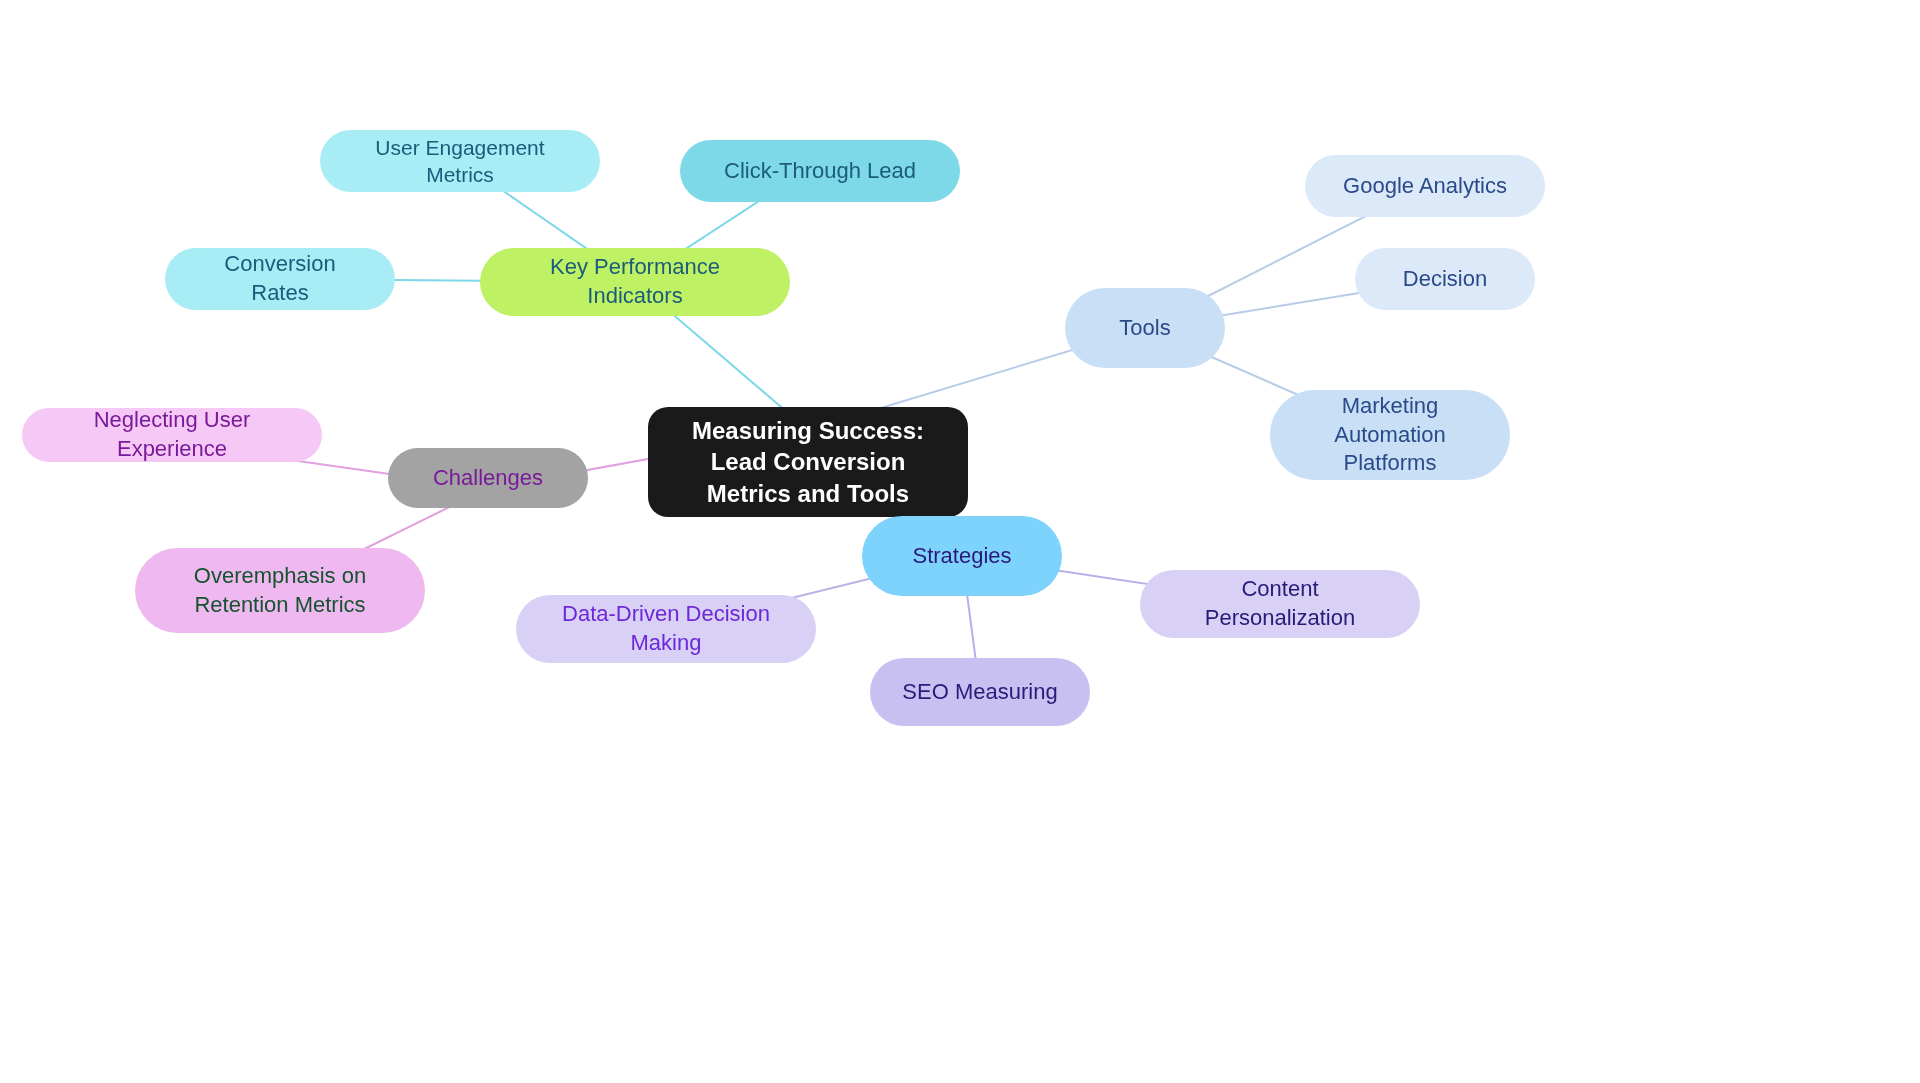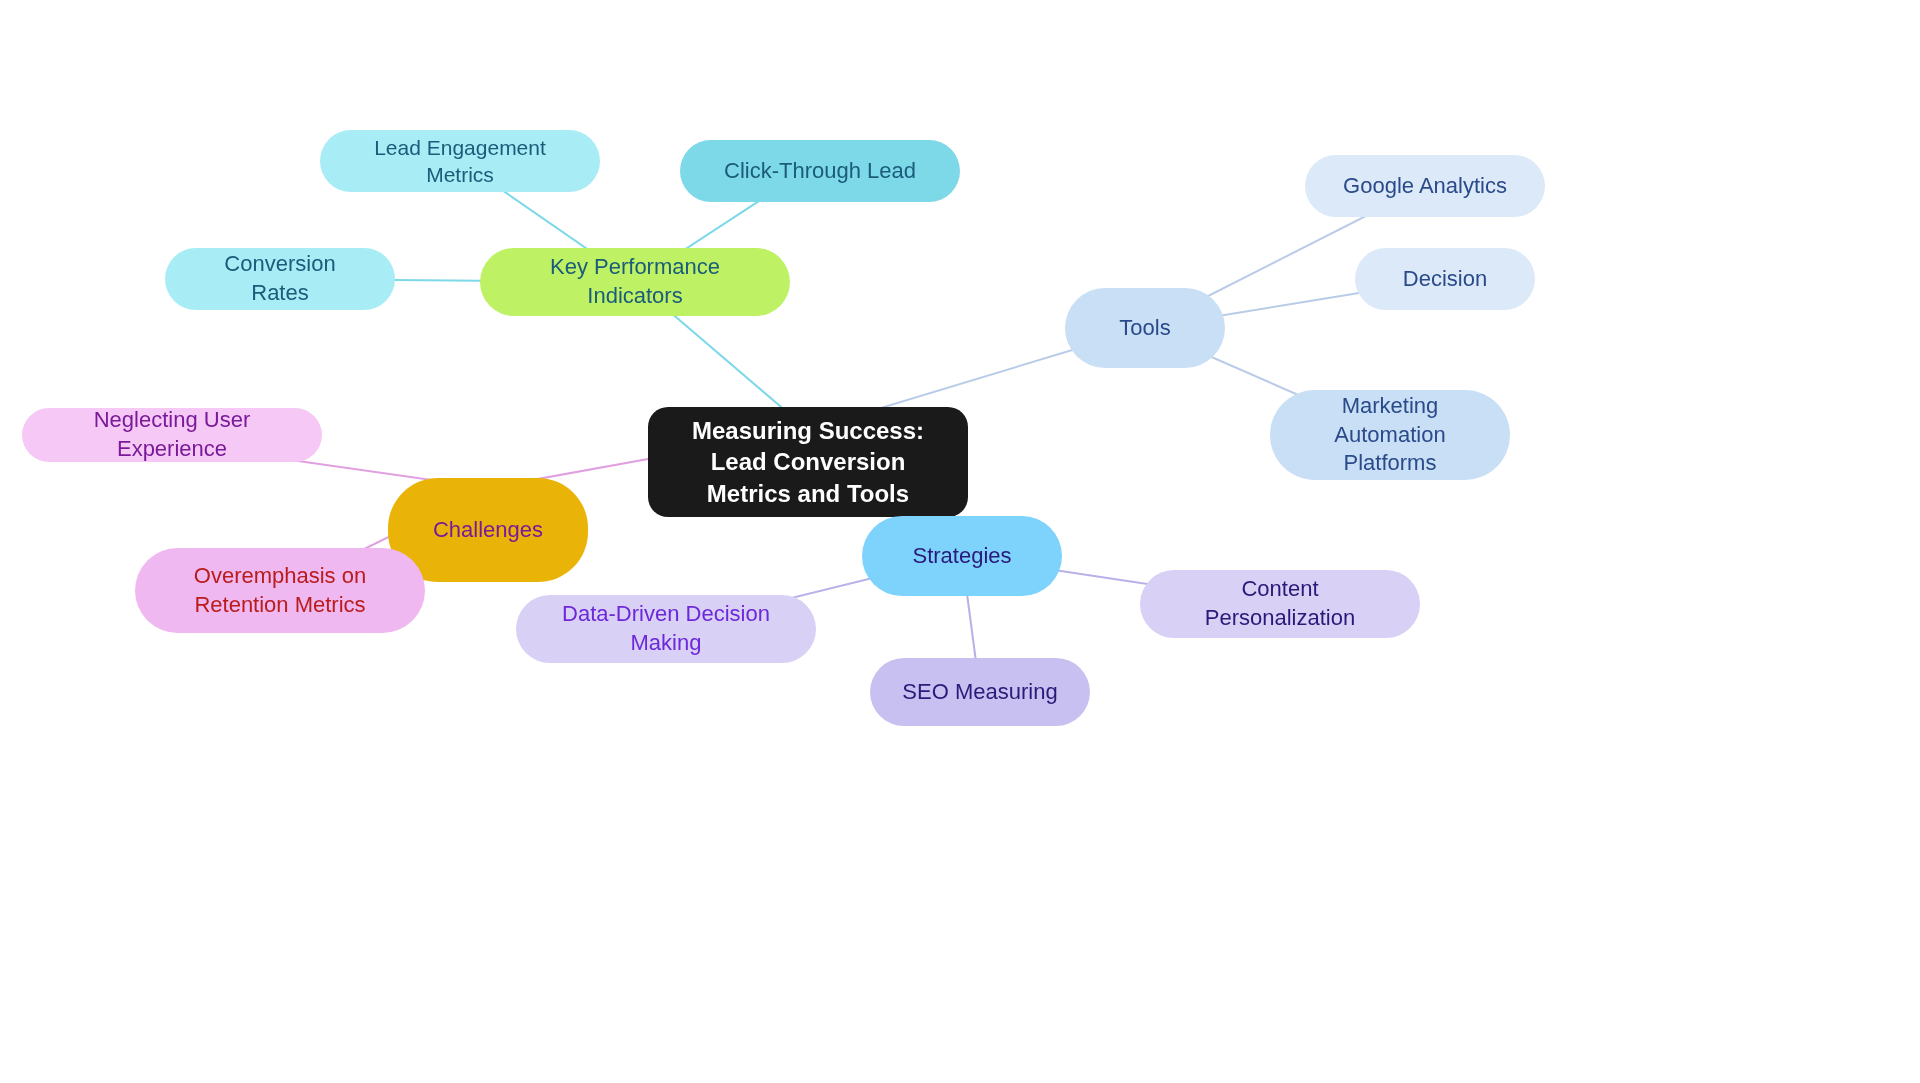--- a/index.html
+++ b/index.html
@@ -94,37 +94,36 @@
     }
     .node-marketing-auto {
       background: #c8dff5;
       color: #2a4a8a;
       width: 240px;
       height: 90px;
       font-size: 22px;
       line-height: 1.3;
     }
     .node-challenges {
-      background: #eab308;
+      background: #a3a3a3;
       color: #7a1a9a;
       width: 200px;
-      height: 104px;
-      font-size: 22px;
-      margin-top: 30px;
+      height: 60px;
+      font-size: 22px;
     }
     .node-neglecting {
       background: #f5c8f5;
       color: #7a1a9a;
       width: 300px;
       height: 54px;
       font-size: 22px;
     }
     .node-overemphasis {
       background: #f0b8f0;
-      color: #b91c1c;
+      color: #14532d;
       width: 290px;
       height: 85px;
       font-size: 22px;
       line-height: 1.3;
     }
     .node-strategies {
       background: #7dd3fc;
       color: #2a1a7a;
       width: 200px;
       height: 80px;
@@ -170,21 +169,21 @@
     <line x1="808" y1="430" x2="962" y2="556" stroke="#b8b0e8" stroke-width="2"></line>
     <line x1="962" y1="556" x2="666" y2="629" stroke="#b8b0e8" stroke-width="2"></line>
     <line x1="962" y1="556" x2="980" y2="692" stroke="#b8b0e8" stroke-width="2"></line>
     <line x1="962" y1="556" x2="1280" y2="604" stroke="#b8b0e8" stroke-width="2"></line>
   </svg>
 
 <div class="node node-center" style="left: 648px; top: 375px; margin-top: 32px;">Measuring Success: Lead Conversion Metrics and Tools</div>
 
 <div class="node node-kpi" style="left: 480px; top: 248px;">Key Performance Indicators</div>
 
-<div class="node node-user-engagement" style="left: 320px; top: 130px;">Lead Engagement Metrics</div>
+<div class="node node-user-engagement" style="left: 320px; top: 130px;">User Engagement Metrics</div>
 
 <div class="node node-clickthrough" style="left: 680px; top: 140px;">Click-Through Lead</div>
 
 <div class="node node-conversion" style="left: 165px; top: 248px;">Conversion Rates</div>
 
 <div class="node node-tools" style="left: 1065px; top: 288px;">Tools</div>
 
 <div class="node node-google" style="left: 1305px; top: 155px;">Google Analytics</div>
 
 <div class="node node-hubspot" style="left: 1355px; top: 248px;">Decision</div>

